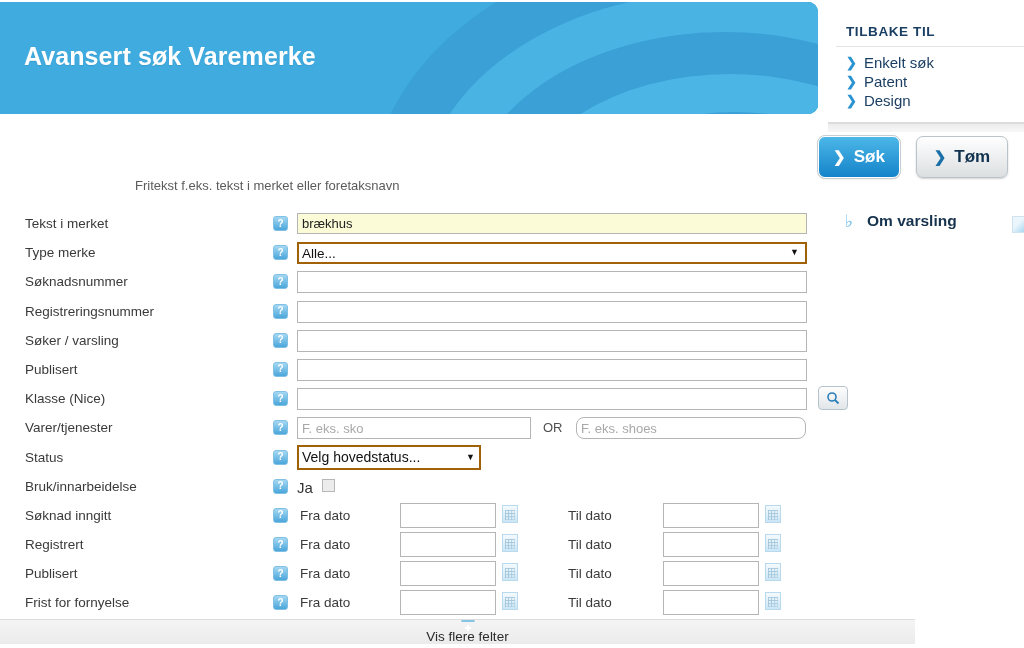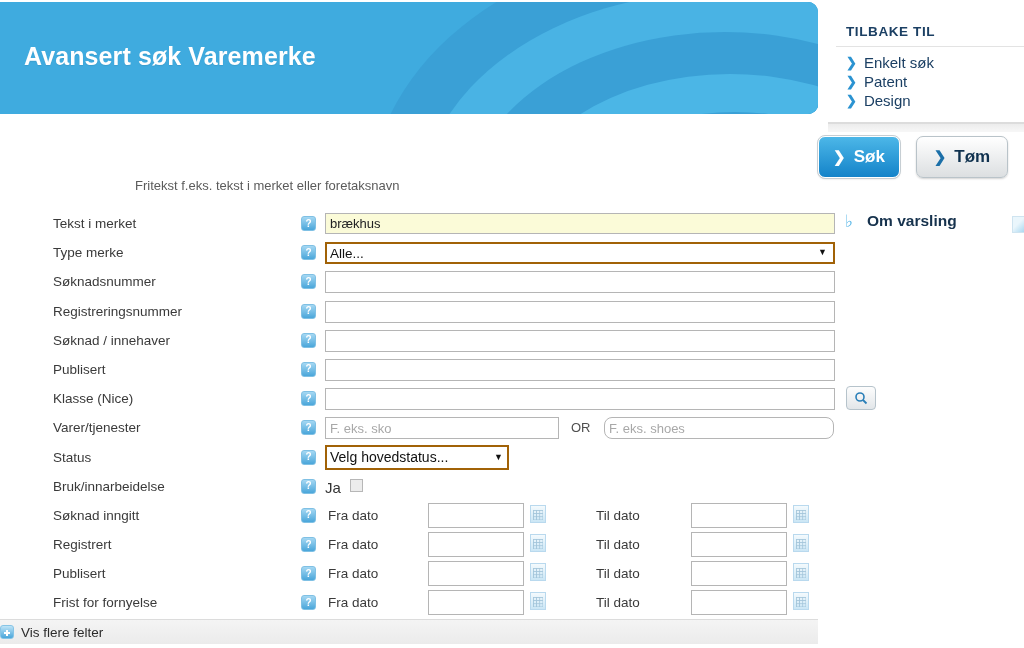--- a/index.html
+++ b/index.html
@@ -97,21 +97,21 @@
   .bell { font-size:17px; color:#5bb8e8; line-height:1; }
   .varsling-label { font-size:15.5px; font-weight:bold; color:#16324d; }
   .varsling-extra {
     position:absolute; left:1012px; top:216px; width:16px; height:17px;
     background:linear-gradient(135deg,#eaf6fc 40%,#9ed2ee);
     border:1px solid #cfe4f0;
   }
 
   
   .form { position:absolute; left:0; top:213px; width:818px; }
-  .frow { position:relative; height:29.2px;margin-left:28px; }
+  .frow { position:relative; height:29.2px; }
   .flabel {
     position:absolute; left:25px; top:3px;
     font-size:13.5px; color:#3a3a3a; white-space:nowrap;
   }
   .help {
     position:absolute; left:273px; top:3px;
     width:15px; height:15px; border-radius:3px;
     background:linear-gradient(#a5d8f3,#4aa6da);
     border:1px solid #7fc0e4;
     color:#fff; font-size:10px; font-weight:bold;
@@ -182,25 +182,26 @@
     background:
       linear-gradient(#8fb7d0 1px, transparent 1px) 0 0/100% 3.2px,
       linear-gradient(90deg,#8fb7d0 1px, transparent 1px) 0 0/3.2px 100%;
     opacity:.75;
   }
   .cal.a { left:502px; }
   .cal.b { left:765px; }
 
   
   .more {
-    position:absolute; left:0; top:619px; width:818px; height:25px;
+    position:absolute; left:0; top:619px; width:915px; height:25px;
     background:linear-gradient(#f4f4f4,#ebebeb);
     border-top:1px solid #dcdcdc;
-    display:flex; align-items:center; gap:7px; 
+    display:flex; align-items:center; gap:7px; padding-left:20px;
     cursor:pointer;
+    flex-direction:column;
   }
   .plus {
     width:14px; height:14px; border-radius:3px; position:relative;
     background:linear-gradient(#bfe4f7,#4aa6da);
     border:1px solid #86c4e6;
   }
   .plus::before, .plus::after {
     content:""; position:absolute; background:#fff;
   }
   .plus::before { left:3px; top:5.5px; width:6px; height:2px; }
@@ -283,21 +284,21 @@
       <input class="fin wide" value="" style="">
     </div>
 
     <div class="frow">
       <div class="flabel">Registreringsnummer</div>
       <div class="help">?</div>
       <input class="fin wide" value="" style="">
     </div>
 
     <div class="frow">
-      <div class="flabel">Søknad / innehaver</div>
+      <div class="flabel">Søker / varsling</div>
       <div class="help">?</div>
       <input class="fin wide" value="" style="">
     </div>
 
     <div class="frow">
       <div class="flabel">Publisert</div>
       <div class="help">?</div>
       <input class="fin wide" value="" style="">
     </div>
 

